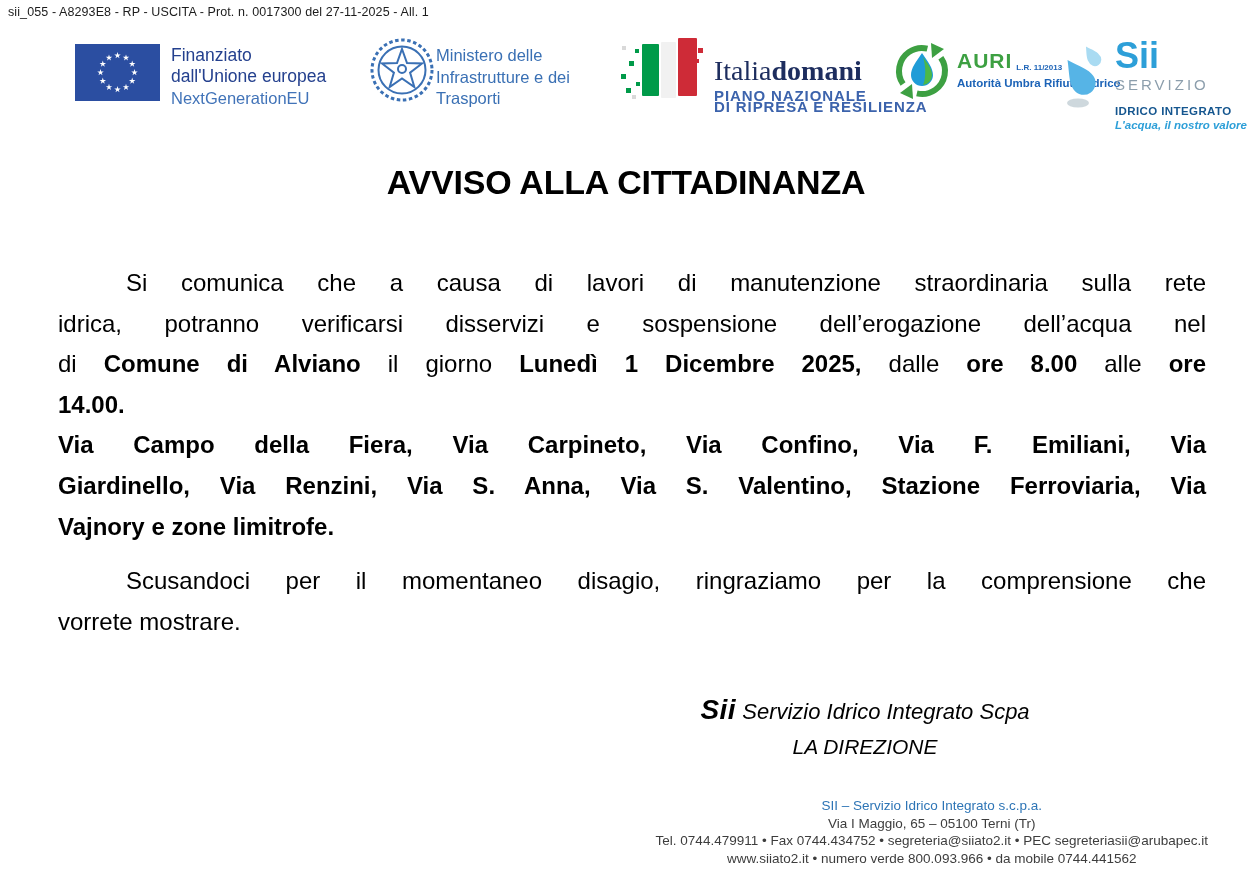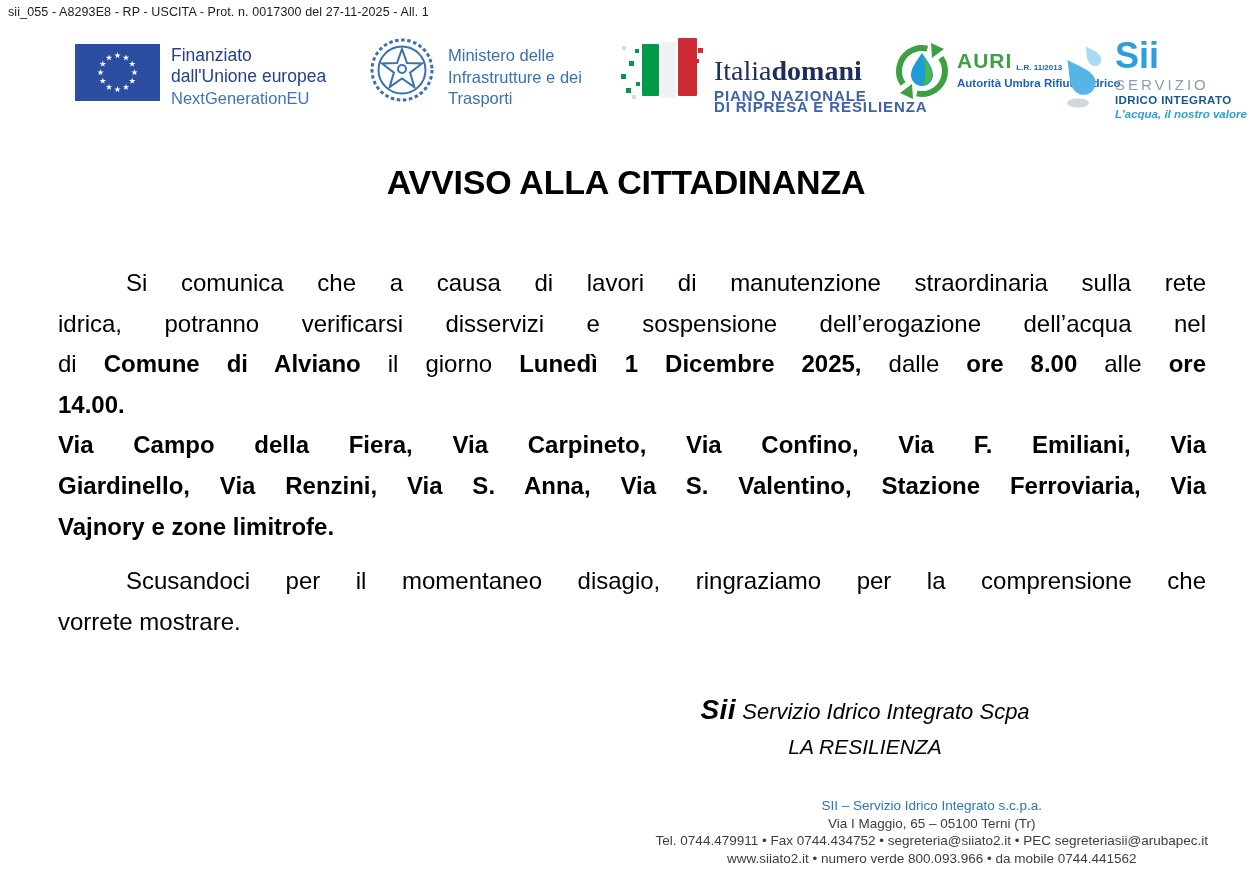--- a/index.html
+++ b/index.html
@@ -21,21 +21,21 @@
   .logos{position:absolute;left:0;top:36px;width:1252px;height:86px}
   .logo{position:absolute;display:flex;align-items:flex-start}
 
   .logo-eu{left:75px;top:8px;gap:11px}
   .eu-text{padding-top:1px}
   .eu-t1,.eu-t2{font-size:17.5px;font-weight:normal;color:var(--eu-text-dark);line-height:21px}
   .eu-t3{font-size:16.5px;color:var(--eu-text-light);line-height:23px}
   .f-eu-bg{fill:var(--eu-flag-blue)}
   .st-white{fill:#fff}
 
-  .logo-min{left:368px;top:0;gap:12px}
+  .logo-min{left:368px;top:0;}
   .min-stroke{stroke:var(--ministero-blue);fill:none}
   .min-text{padding-top:9px;font-size:16.5px;color:var(--ministero-blue);line-height:21.5px}
 
   .logo-it{left:620px;top:2px;gap:8px}
   .it-green{fill:var(--it-green)} .it-red{fill:var(--it-red)} .it-gray{fill:#d9d9d9} .it-white{fill:#f1f1f1}
   .it-text{padding-top:18px}
   .it-name{font-family:"Liberation Serif",serif;font-size:28px;color:var(--it-navy);line-height:30px}
   .it-name .bold{font-weight:bold}
   .it-sub{margin-top:4px;font-size:15px;font-weight:bold;color:var(--it-blue);letter-spacing:.9px;line-height:11px}
 
@@ -48,21 +48,21 @@
   .auri-nameline{display:flex;align-items:flex-end;gap:4px}
   .auri-name{font-size:21px;font-weight:bold;color:var(--auri-green);letter-spacing:1px;line-height:30px}
   .auri-lr{font-size:8px;font-weight:bold;color:var(--auri-blue);padding-bottom:4px}
   .auri-sub{font-size:11.5px;font-weight:bold;color:var(--auri-blue);margin-top:1px}
 
   .logo-sii{left:1063px;top:0;gap:6px}
   .sii-drop1{fill:var(--sii-drop-light)} .sii-drop2{fill:var(--sii-drop-dark)}
   .sii-text{padding-top:2px}
   .sii-name{font-size:36px;font-weight:bold;color:var(--sii-blue);line-height:36px}
   .sii-s1{font-size:15px;color:var(--sii-gray);letter-spacing:3px;margin-top:2px}
-  .sii-s2{font-size:11.5px;font-weight:bold;color:var(--sii-dark);letter-spacing:.4px;margin-top:1px}
+  .sii-s2{font-size:11.5px;font-weight:bold;color:var(--sii-dark);letter-spacing:.4px;margin-top:12px}
   .sii-tag{font-size:11.5px;font-weight:bold;font-style:italic;color:var(--sii-blue);margin-top:2px}
 
   
   .title{position:absolute;left:0;top:163px;width:100%;text-align:center;
     font-size:34px;font-weight:bold;color:#000;letter-spacing:-.2px}
 
   
   .body-text{position:absolute;left:58px;top:263px;width:1148px;font-size:24px;line-height:40.6px;color:#000}
   .bline{white-space:normal}
   .bline.just{text-align:justify;text-align-last:justify}
@@ -193,21 +193,21 @@
     <div class="bline"><span class="b">14.00.</span></div>
     <div class="bline just"><span class="b">Via Campo della Fiera, Via Carpineto, Via Confino, Via F. Emiliani, Via</span></div>
     <div class="bline just"><span class="b">Giardinello, Via Renzini, Via S. Anna, Via S. Valentino, Stazione Ferroviaria, Via</span></div>
     <div class="bline"><span class="b">Vajnory e zone limitrofe.</span></div>
     <div class="bline just ind spaced"><span>Scusandoci per il momentaneo disagio, ringraziamo per la comprensione che</span></div>
     <div class="bline"><span>vorrete mostrare.</span></div>
   </div>
 
 <div class="signature">
   <div class="sig-l1"><span class="sig-sii">Sii</span><span> Servizio Idrico Integrato Scpa</span></div>
-  <div class="sig-l2">LA RESILIENZA</div>
+  <div class="sig-l2">LA DIREZIONE</div>
 </div>
 
 <div class="footer">
   <div class="l1">SII – Servizio Idrico Integrato s.c.p.a.</div>
   <div class="l2">Via I Maggio, 65 – 05100 Terni (Tr)</div>
   <div class="l3">Tel. 0744.479911 • Fax 0744.434752 • segreteria@siiato2.it • PEC segreteriasii@arubapec.it</div>
   <div class="l4">www.siiato2.it • numero verde 800.093.966 • da mobile 0744.441562</div>
 </div>
 
 </body></html>

